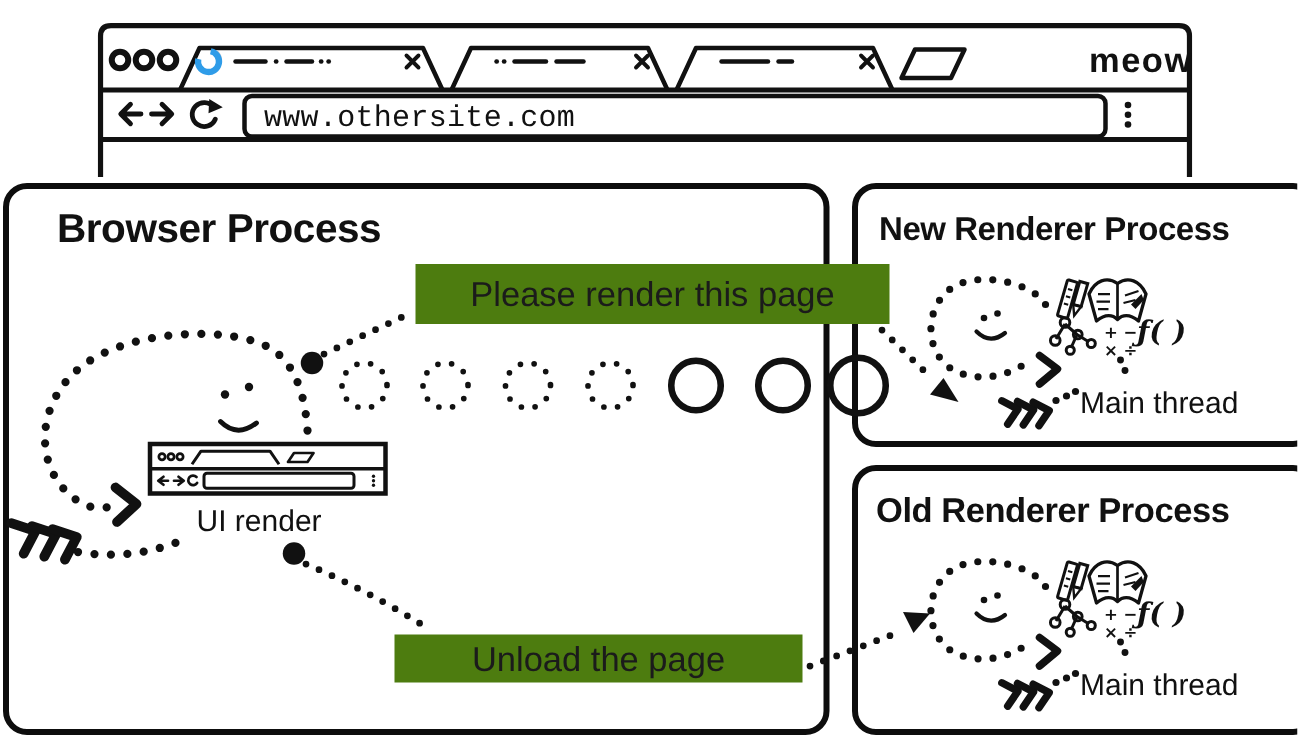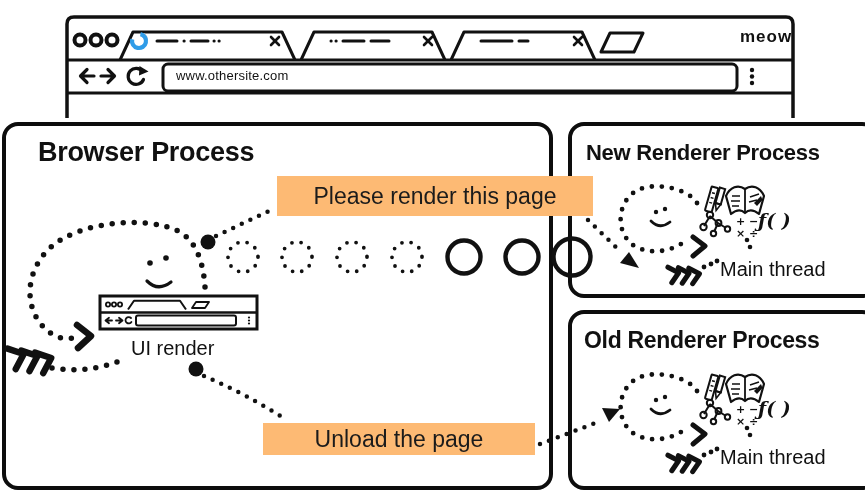--- a/index.html
+++ b/index.html
@@ -1,26 +1,26 @@
 <!DOCTYPE html>
 <html><head>
 <meta charset="utf-8">
 <style>
   html,body{margin:0;padding:0;background:#fff;}
   .stage{position:relative;width:865px;height:504px;background:#fff;overflow:hidden;
          font-family:"Liberation Sans",sans-serif;color:#111;}
   .box{position:absolute;background:#fff;border:4px solid #0d0d0d;border-radius:16px;z-index:20;box-sizing:border-box;}
   .proc-title{position:absolute;font-weight:bold;z-index:25;letter-spacing:-0.3px;white-space:nowrap;}
-  .msg{position:absolute;background:#fdba74;display:flex;align-items:center;justify-content:center;
+  .msg{position:absolute;background:#4d7c0f;display:flex;align-items:center;justify-content:center;
        font-size:23px;color:#1b1b1b;z-index:30;white-space:nowrap;}
   .thread-label{position:absolute;font-weight:normal;font-size:20px;z-index:45;white-space:nowrap;}
   #window-svg{position:absolute;left:65px;top:15px;z-index:10;}
   .wtext{position:absolute;z-index:15;white-space:nowrap;}
-  #url-text{left:176px;top:68px;font-size:13px;letter-spacing:0.2px;}
-  #meow-text{left:726px;top:27px;font-size:17px;font-weight:bold;letter-spacing:1px;margin-left:14px;}
+  #url-text{left:176px;top:68px;font-size:20px;letter-spacing:0.2px;font-family:Liberation Mono, monospace;}
+  #meow-text{left:726px;top:27px;font-size:23px;font-weight:bold;letter-spacing:1px;}
   svg.overlay{position:absolute;left:0;top:0;z-index:40;pointer-events:none;}
   .ink{stroke:#111;fill:none;}
   text.icon-math{font:bold 11px "DejaVu Sans",sans-serif;fill:#111;}
   text.icon-fn{font:italic bold 19px "DejaVu Serif",serif;fill:#111;}
 </style>
 </head>
 <body>
 
 <div class="stage">
 

